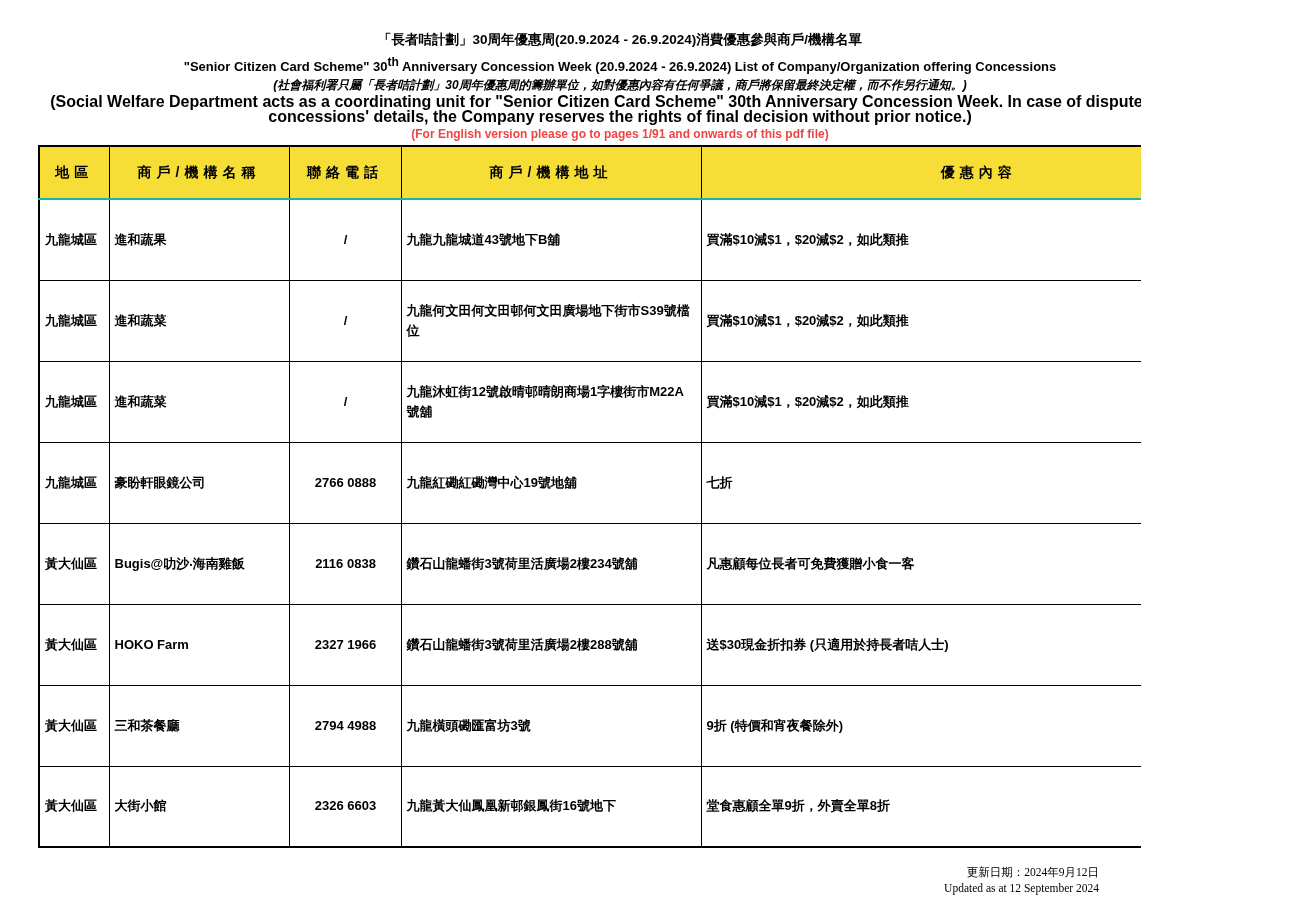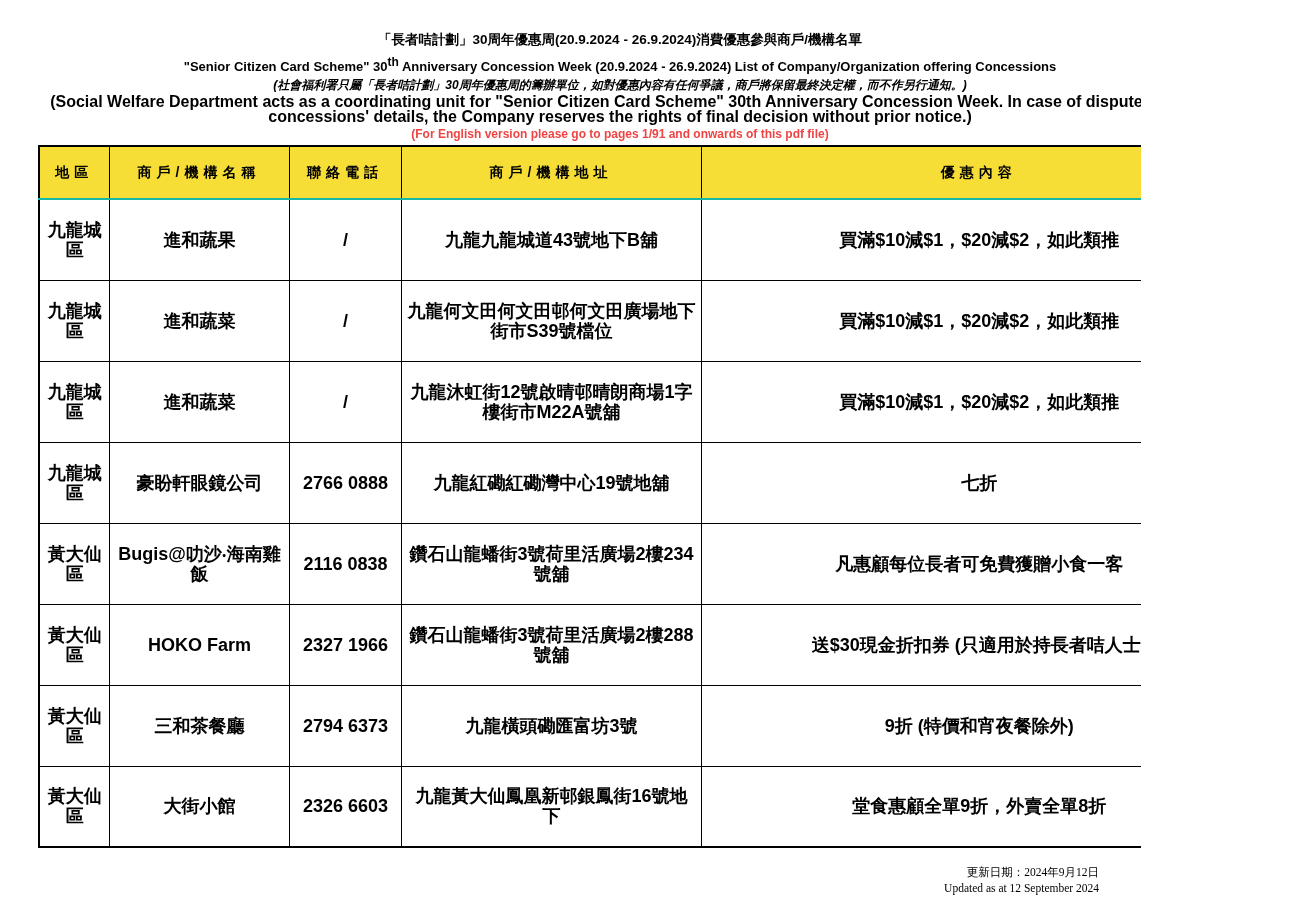--- a/index.html
+++ b/index.html
@@ -45,24 +45,23 @@
   table.concession th {
     height: 53px;
     background: #F7DE37;
     font-size: 14px;
     letter-spacing: 5px;
     text-align: center;
     border-bottom: 2px solid #14b8a6;
   }
   table.concession td {
     height: 81px;
-    font-size: 18px;
+    font-size: 13px;
     line-height: 20px;
     padding: 2px 4px 2px 5px;
-    text-align: center;
   }
   td.c0 { padding-left: 3px; padding-right: 2px; }
   td.c2 { text-align: center; }
   
   .page-number {
     position: absolute;
     left: 0; right: 0;
     top: 876px;
     text-align: center;
     font-family: "Liberation Serif", serif;
@@ -147,21 +146,21 @@
         <tr>
           <td class="c0">黃大仙區</td>
           <td class="c1">HOKO Farm</td>
           <td class="c2">2327 1966</td>
           <td class="c3">鑽石山龍蟠街3號荷里活廣場2樓288號舖</td>
           <td class="c4">送$30現金折扣券 (只適用於持長者咭人士)</td>
         </tr>
         <tr>
           <td class="c0">黃大仙區</td>
           <td class="c1">三和茶餐廳</td>
-          <td class="c2">2794 6373</td>
+          <td class="c2">2794 4988</td>
           <td class="c3">九龍橫頭磡匯富坊3號</td>
           <td class="c4">9折 (特價和宵夜餐除外)</td>
         </tr>
         <tr>
           <td class="c0">黃大仙區</td>
           <td class="c1">大街小館</td>
           <td class="c2">2326 6603</td>
           <td class="c3">九龍黃大仙鳳凰新邨銀鳳街16號地下</td>
           <td class="c4">堂食惠顧全單9折，外賣全單8折</td>
         </tr>

